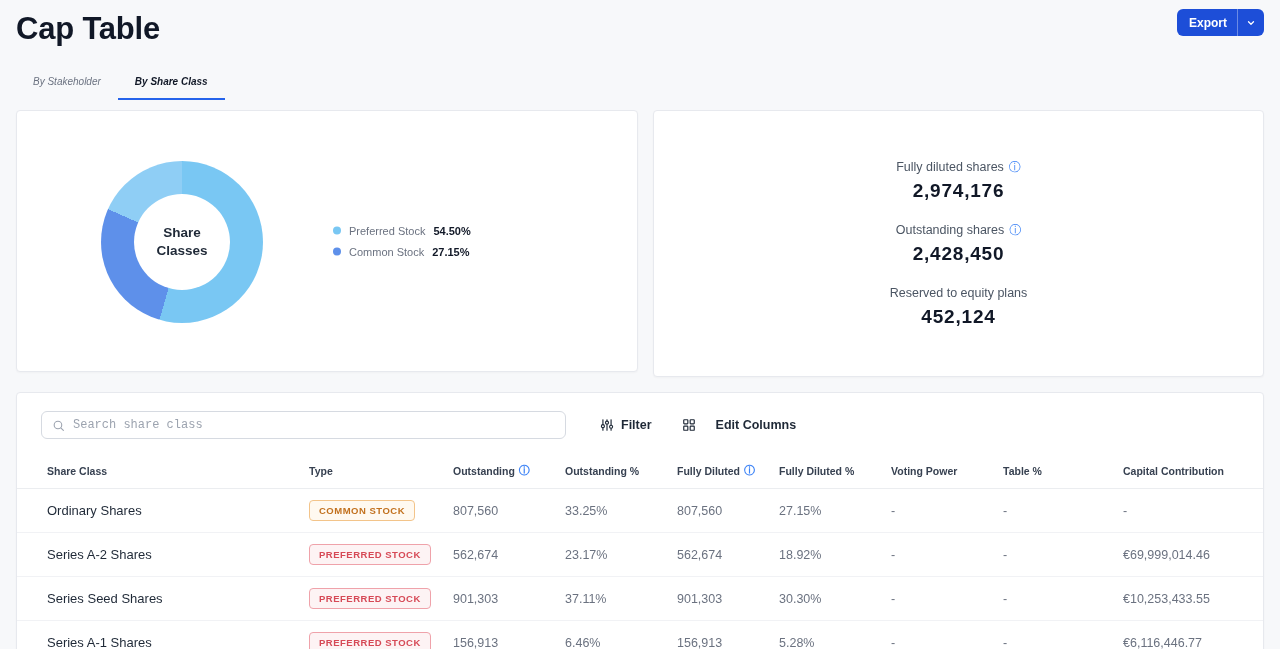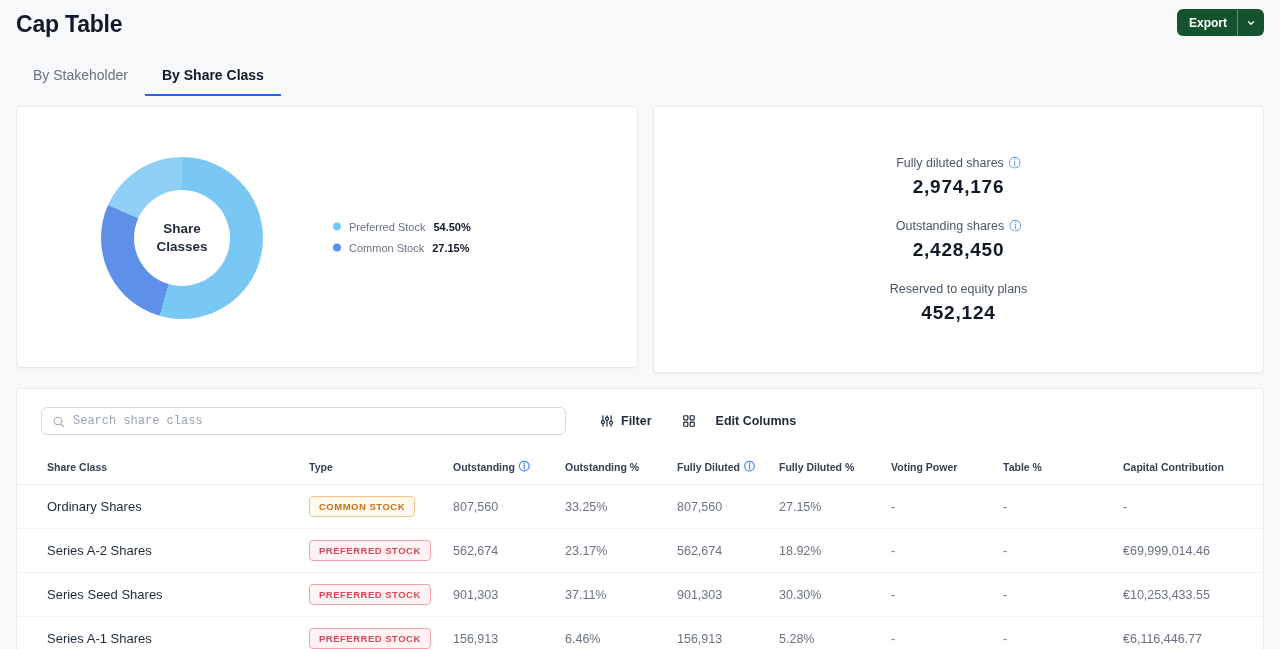--- a/index.html
+++ b/index.html
@@ -6,29 +6,29 @@
   html, body { width: 1280px; height: 649px; }
   body {
     background: #F7F8FA;
     font-family: "Liberation Sans", sans-serif;
     overflow: hidden;
     position: relative;
   }
 
   
   .page-header { display: flex; justify-content: space-between; align-items: flex-start; padding: 9px 16px 0 16px; }
-  .page-title { font-size: 23px; font-weight: 700; color: #111827; letter-spacing: -0.2px; padding-top: 2px; }
-  .export-btn { display: flex; align-items: center; background: #14532d; border: none; border-radius: 6px; height: 27px; cursor: pointer; overflow: hidden; padding: 0; }
+  .page-title { font-size: 31px; font-weight: 700; color: #111827; letter-spacing: -0.2px; padding-top: 2px; }
+  .export-btn { display: flex; align-items: center; background: #1d4ed8; border: none; border-radius: 6px; height: 27px; cursor: pointer; overflow: hidden; padding: 0; }
   .export-label { color: #fff; font-size: 12px; font-weight: 700; padding: 0 10px 0 12px; }
   .export-divider { width: 1px; height: 27px; background: rgba(255,255,255,0.35); }
   .export-caret { padding: 0 8px; display: flex; align-items: center; }
 
   
   .tabs { display: flex; padding: 0 16px; margin-top: 20px; }
-  .tab { padding: 9px 17px 11px; font-size: 14px; color: #6B7280; cursor: pointer; border-bottom: 2px solid transparent; }
+  .tab { padding: 9px 17px 11px; font-size: 10px; color: #6B7280; cursor: pointer; border-bottom: 2px solid transparent; font-style: italic; }
   .tab.active { color: #111827; font-weight: 700; border-bottom-color: #2563EB; }
 
   
   .cards-row { display: flex; gap: 15px; padding: 10px 16px 0; }
   .card { background: #fff; border: 1px solid #E7E9EE; border-radius: 4px; box-shadow: 0 1px 2px rgba(16,24,40,0.03); }
   .chart-card { width: 622px; height: 262px; position: relative; flex: 0 0 auto; }
   .summary-card { flex: 1; height: 267px; display: flex; align-items: center; justify-content: center; }
 
   
   .donut-wrap { position: absolute; left: 84px; top: 50px; width: 162px; height: 162px; }

